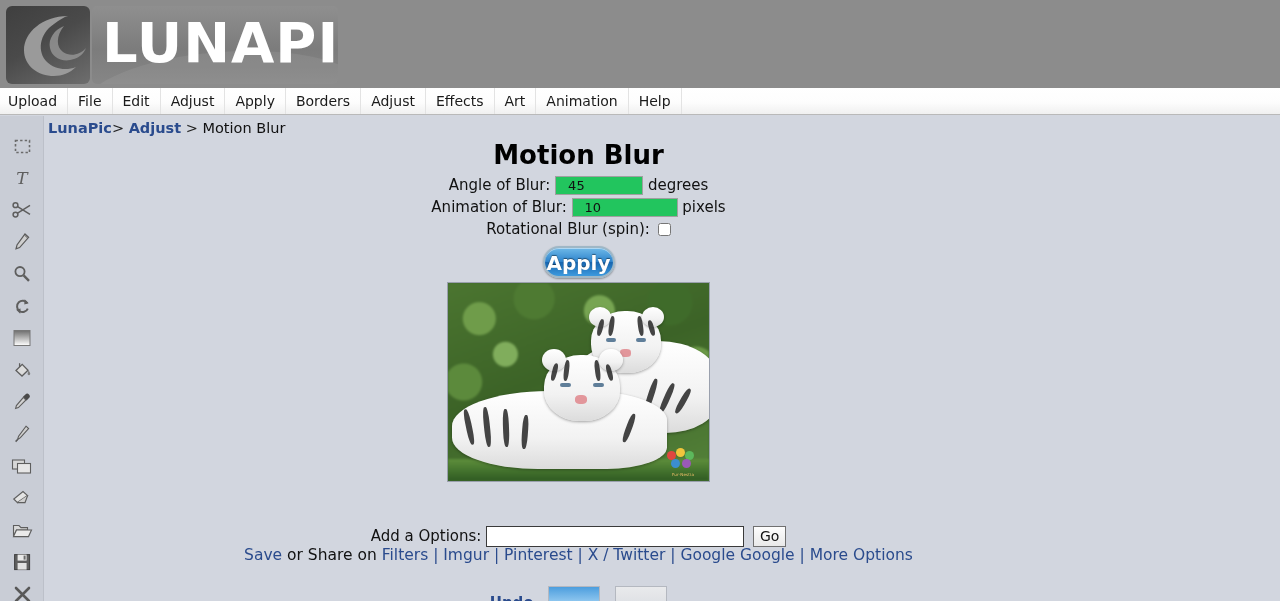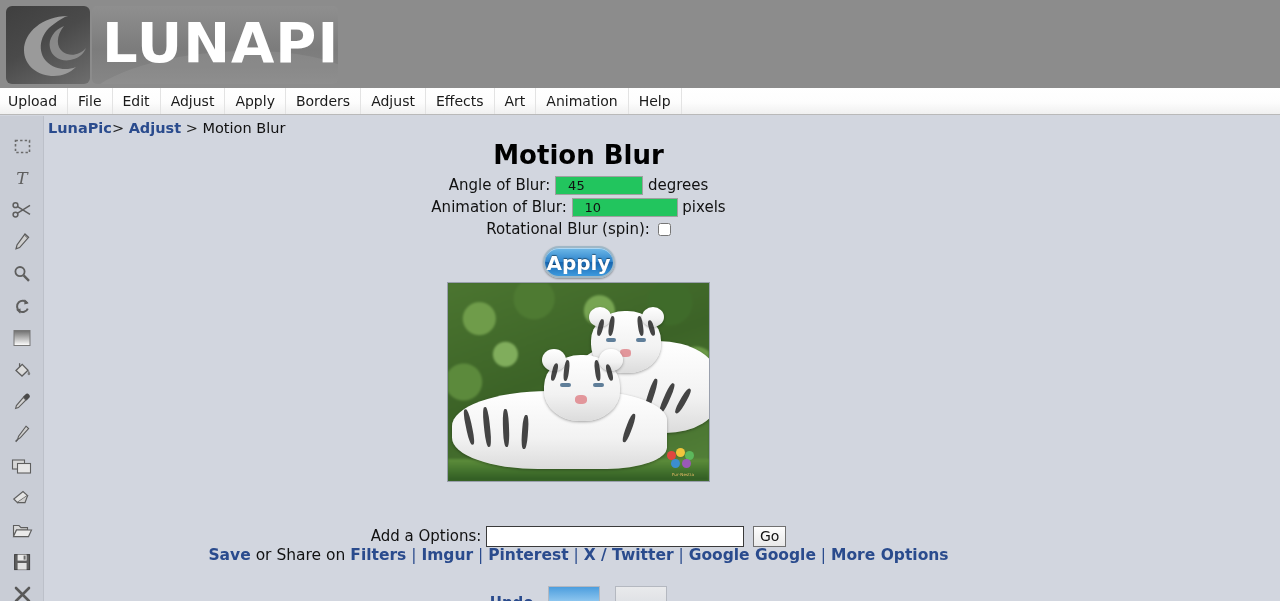--- a/index.html
+++ b/index.html
@@ -214,21 +214,21 @@
     vertical-align: middle;
     font-family: "DejaVu Sans", "Liberation Sans", sans-serif;
   }
 
   
   #share-row {
     position: absolute; left: 0; top: 430px; width: 1067px;
     text-align: center; font-size: 15.5px; color: #111;
     white-space: nowrap;
   }
-  #share-row a { color: #2a4b8d; text-decoration: none; font-weight: bold; }
+  #share-row a { color: #2a4b8d; text-decoration: none; font-weight: normal; }
   #share-row .plain { color: #111; font-weight: normal; }
   #share-row .bar { color: #2a4b8d; font-weight: normal; }
 
   
   #undo-row {
     position: absolute; left: 0; top: 470px; width: 1067px;
     text-align: center; white-space: nowrap;
     font-size: 15px;
   }
   #undo-row a { color: #2a4b8d; text-decoration: none; font-weight: bold; vertical-align: middle;}

